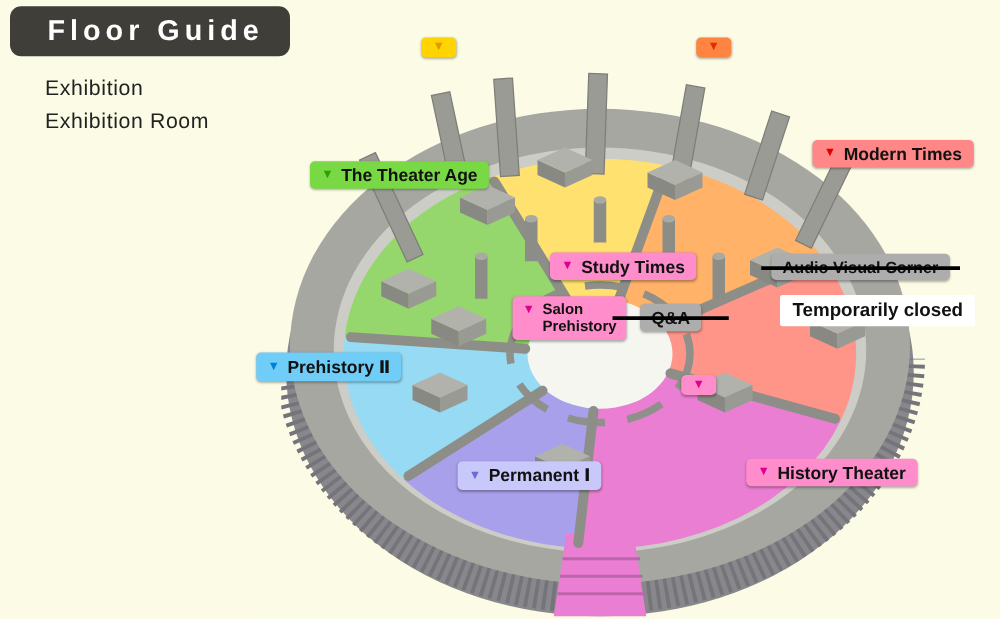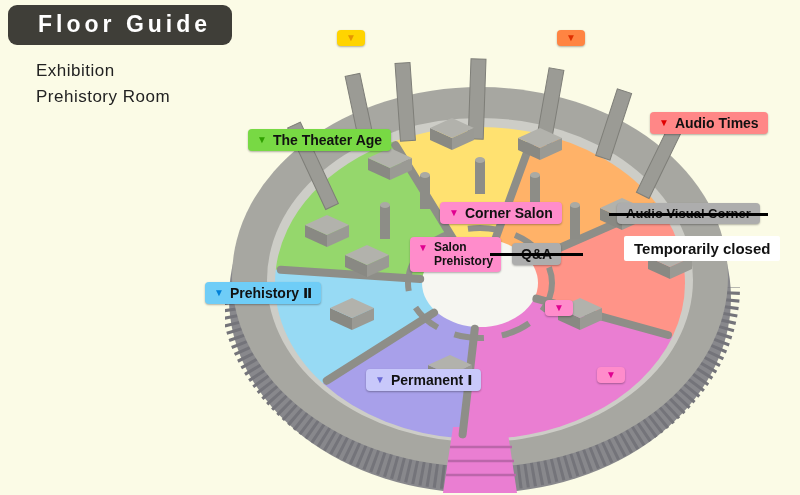--- a/index.html
+++ b/index.html
@@ -28,21 +28,21 @@
 <body>
 
 <div class="page" style="background-color: rgb(251, 251, 230);">
 
   <div class="title-box" style="background-color: rgb(63, 62, 56);">
     <span>Floor Guide</span>
   </div>
 
   <div class="subtitle">
     <div>Exhibition</div>
-    <div>Prehistory Room</div>
+    <div>Exhibition Room</div>
   </div>
 
   <div class="map-wrap">
     <svg viewBox="0 0 520 440" width="520" height="440">
 
       <ellipse cx="255" cy="243" rx="251" ry="195" fill="#88888c"></ellipse>
 
       <path d="M7,232 A248,192 0 0 0 503,232" fill="none" stroke-width="24" stroke-dasharray="3 4" stroke="#74747a"></path>
 
       <ellipse cx="255" cy="222" rx="248" ry="190" fill="#a7a7a1"></ellipse>
@@ -164,31 +164,31 @@
   <div class="label" style="left: 337px; top: 30px; background-color: rgb(255, 212, 0);">
     <span class="marker" style="color: rgb(230, 149, 0);">▼</span>
   </div>
 
   <div class="label" style="left: 557px; top: 30px; background-color: rgb(255, 132, 66);">
     <span class="marker" style="color: rgb(224, 48, 0);">▼</span>
   </div>
 
   <div class="label" style="left: 650px; top: 112px; background-color: rgb(255, 135, 135);">
     <span class="marker" style="color: rgb(224, 0, 0);">▼</span>
-    <span>Audio Times</span>
+    <span>Modern Times</span>
   </div>
 
   <div class="label" style="left: 248px; top: 129px; background-color: rgb(120, 217, 68);">
     <span class="marker" style="color: rgb(48, 160, 0);">▼</span>
     <span>The Theater Age</span>
   </div>
 
   <div class="label" style="left: 440px; top: 202px; background-color: rgb(255, 140, 203);">
     <span class="marker" style="color: rgb(224, 0, 144);">▼</span>
-    <span>Corner Salon</span>
+    <span>Study Times</span>
   </div>
 
   <div class="label small-text struck" style="left: 617px; top: 203px; background-color: rgb(173, 173, 173);">
     <span>Audio Visual Corner</span>
   </div>
 
   <div class="label two-line" style="left: 410px; top: 237px; background-color: rgb(255, 140, 203);">
     <span class="marker" style="color: rgb(224, 0, 144);">▼</span>
     <span>
       <span>Salon</span><br>
@@ -213,15 +213,16 @@
     <span class="marker" style="color: rgb(224, 0, 144);">▼</span>
   </div>
 
   <div class="label" style="left: 366px; top: 369px; background-color: rgb(200, 200, 250);">
     <span class="marker" style="color: rgb(106, 106, 212);">▼</span>
     <span>Permanent Ⅰ</span>
   </div>
 
   <div class="label" style="left: 597px; top: 367px; background-color: rgb(255, 140, 203);">
     <span class="marker" style="color: rgb(224, 0, 144);">▼</span>
+    <span>History Theater</span>
   </div>
 
 </div>
 
 </body></html>

